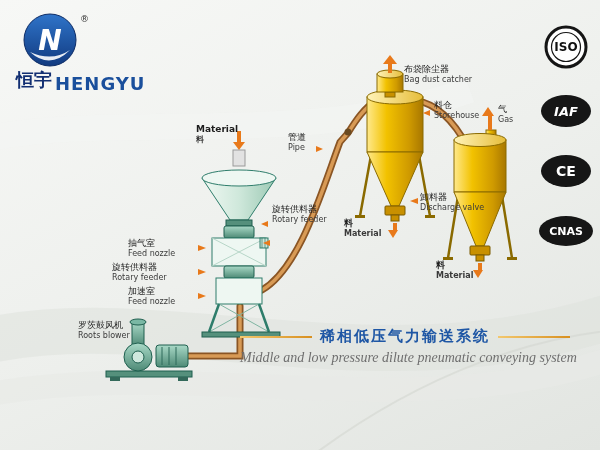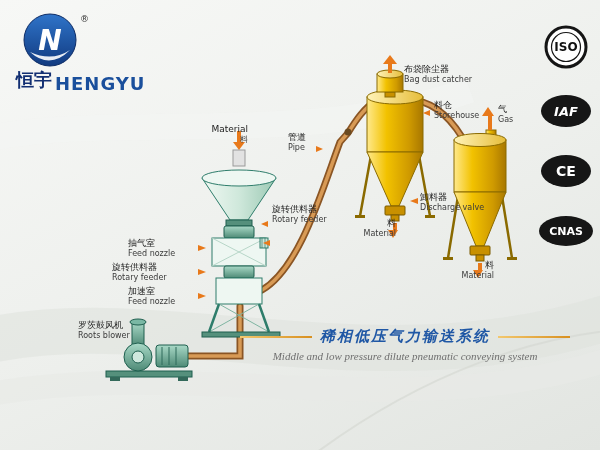--- a/index.html
+++ b/index.html
@@ -6,29 +6,29 @@
   html,body{width:600px;height:450px;}
   .stage{
     position:relative;width:600px;height:450px;overflow:hidden;
     font-family:"DejaVu Sans",sans-serif;
     background:linear-gradient(155deg,#f7f8f6 0%,#eef0ed 50%,#e2e5e1 100%);
   }
   svg.layer{position:absolute;left:0;top:0;width:600px;height:450px;}
   .lbl{position:absolute;line-height:1.2;white-space:nowrap;}
   .lbl .l1{font-size:9px;color:#1d1d1d;}
   .lbl .l2{font-size:8px;color:#3a3a3a;}
-  .ta-c{text-align:right;}
+  .ta-c{text-align:left;font-weight:bold;}
   .ta-r{text-align:left;}
   .brand-cn{position:absolute;left:16px;top:68px;font-family:"DejaVu Serif",serif;font-weight:bold;font-size:18px;color:#122f72;}
   .brand-en{position:absolute;left:55px;top:73px;font-weight:bold;font-size:18px;color:#1a4f9c;letter-spacing:1px;}
   .caption{position:absolute;left:240px;top:327px;width:330px;}
   .caption .row{display:flex;align-items:center;gap:8px;}
   .caption .rule{flex:1;height:2px;background:linear-gradient(90deg,#f3c86e,#d89020);}
-  .caption .cn{font-size:15px;font-weight:bold;color:#1f57a5;letter-spacing:2px;white-space:nowrap;font-style:italic;}
-  .caption .en{margin-top:4px;text-align:center;font-family:"Liberation Serif",serif;font-style:italic;font-size:11px;color:#6f6f6f;white-space:nowrap;}
+  .caption .cn{font-size:15px;font-weight:bold;color:#1f57a5;letter-spacing:2px;white-space:nowrap;}
+  .caption .en{margin-top:4px;text-align:center;font-family:"Liberation Serif",serif;font-style:italic;font-size:14px;color:#6f6f6f;white-space:nowrap;}
 </style>
 </head>
 <body>
 
 <div class="stage">
 
   <svg class="layer" viewBox="0 0 600 450">
     <defs>
       <linearGradient id="gold" x1="0" y1="0" x2="1" y2="0">
         <stop offset="0" stop-color="#ffe98c"></stop>

